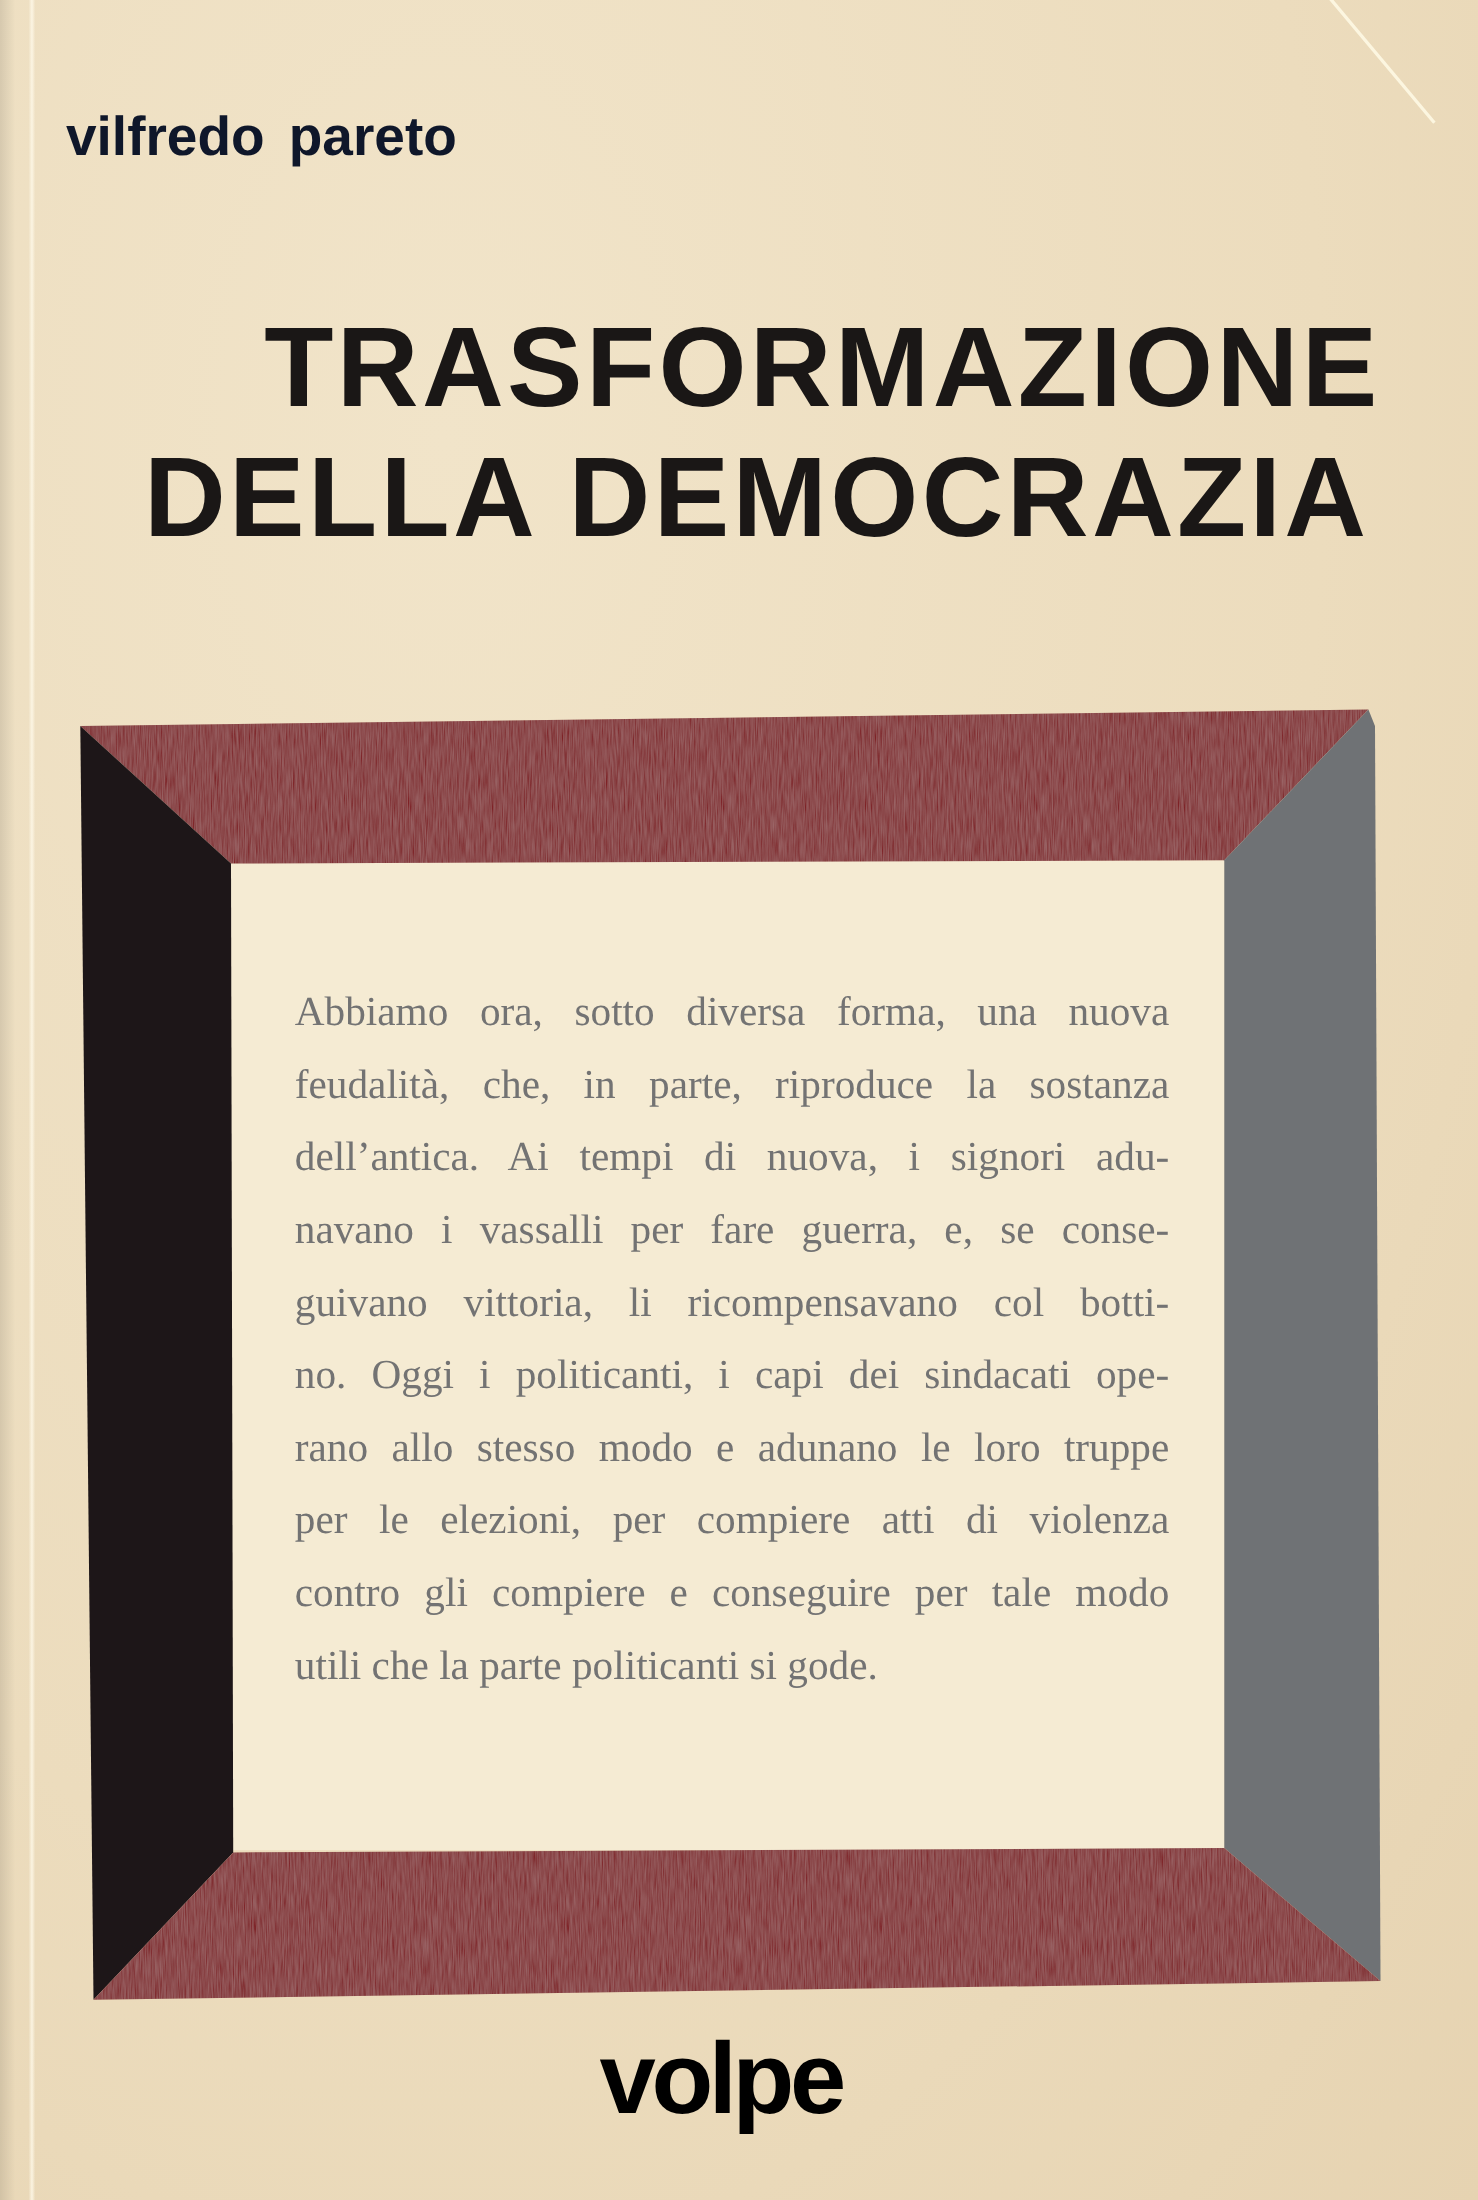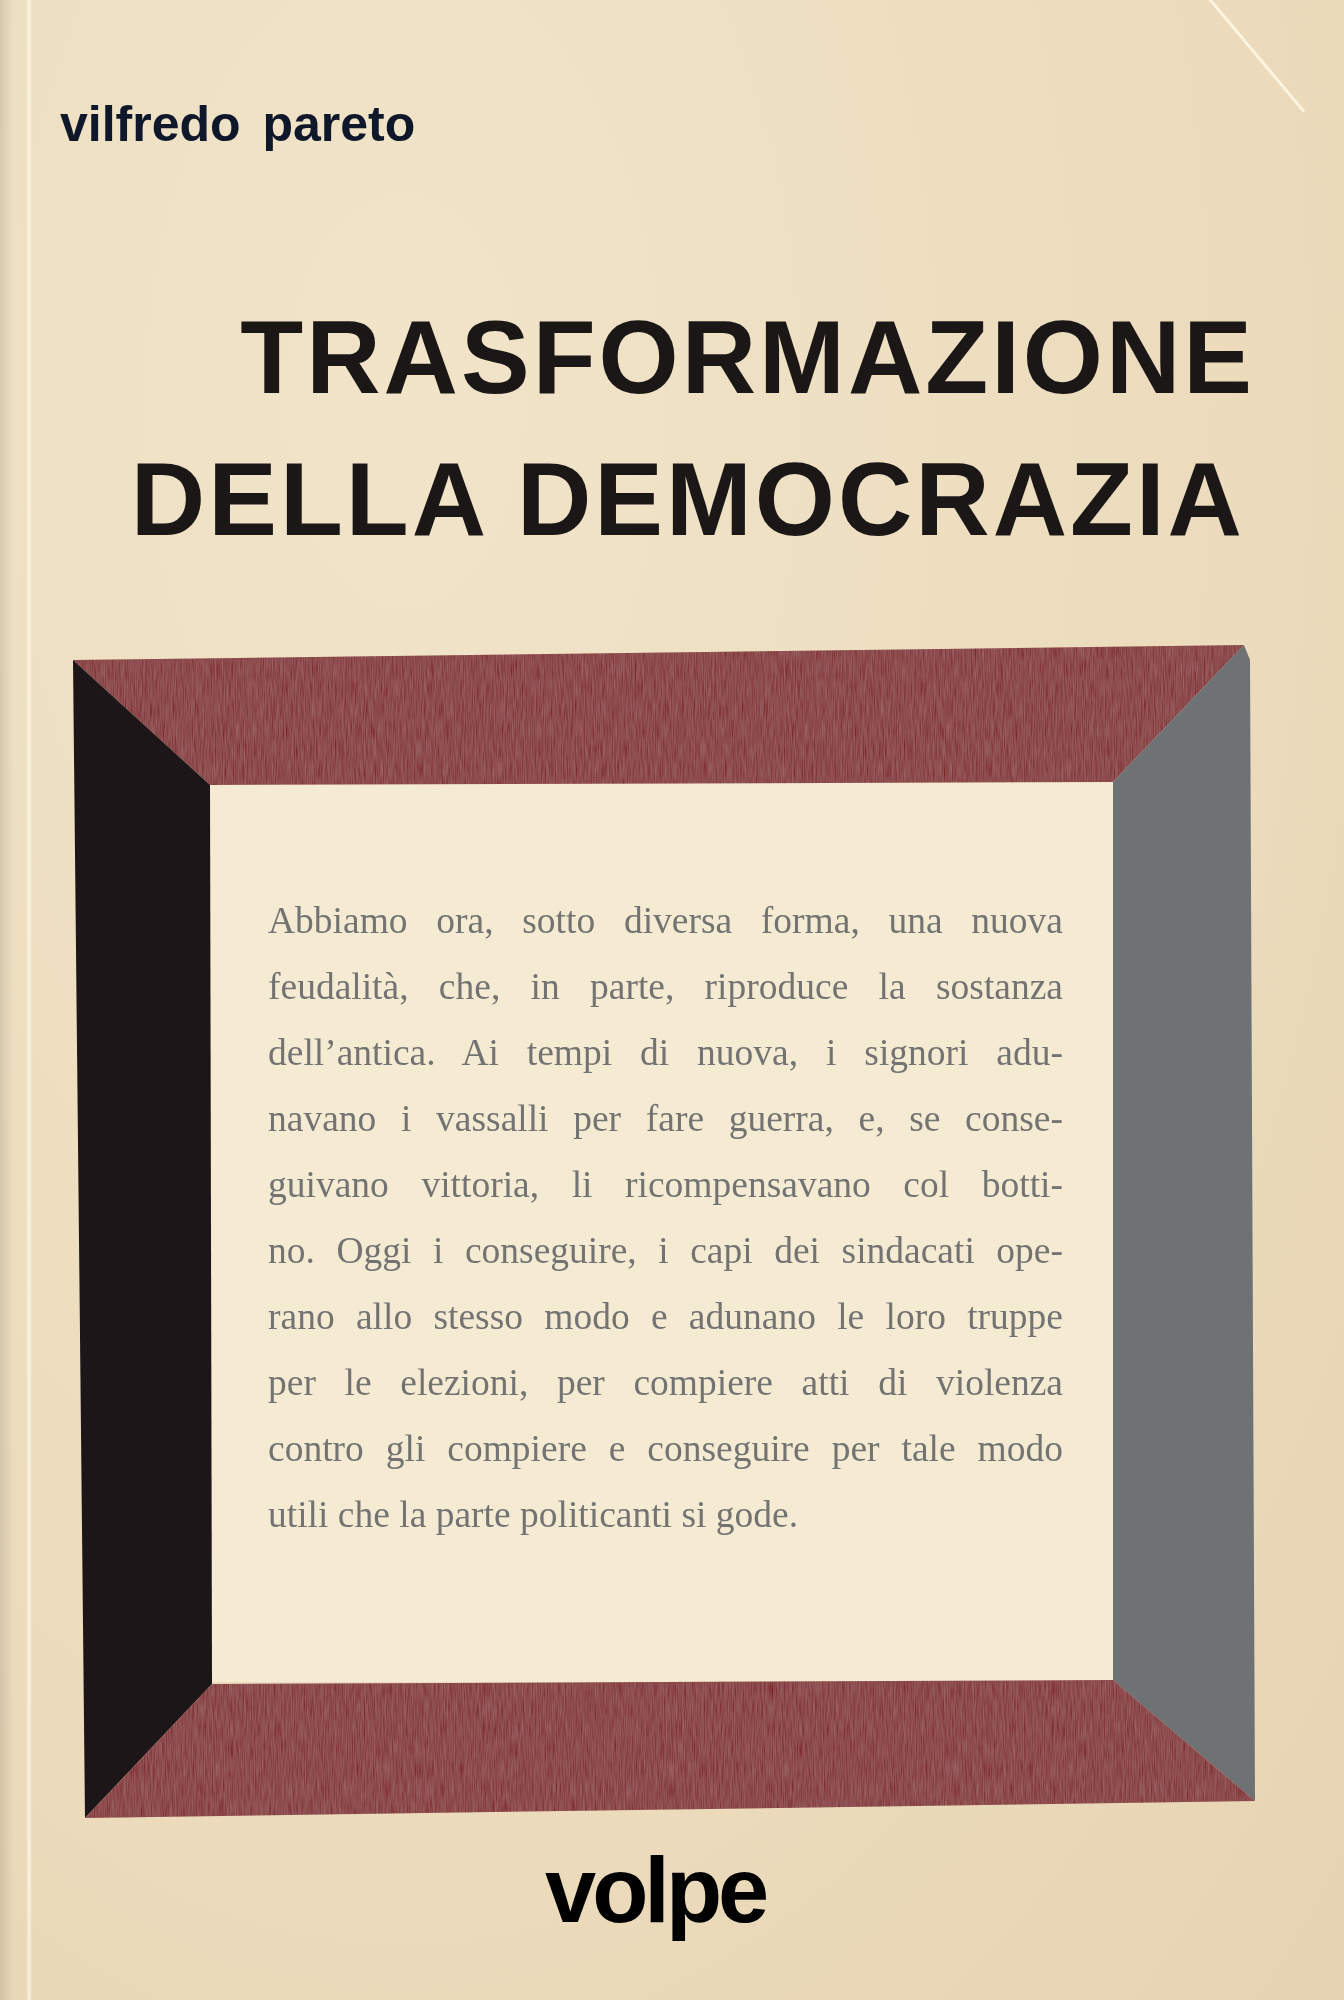--- a/index.html
+++ b/index.html
@@ -29,21 +29,21 @@
       font-family: "Liberation Sans", sans-serif; font-weight: bold;
       font-size: 50px; color: #0f172a; letter-spacing: 0px;
       word-spacing: 8px;
     }
     .title {
       position: absolute; left: 60px; top: 275px; width: 1200px;
       font-family: "Liberation Sans", sans-serif; font-weight: bold;
       font-size: 103px; line-height: 118px; color: #1a1716;
       text-align: right; letter-spacing: 3px;
     }
-    .title .line { display: block; white-space: nowrap; margin-top: 24px; }
+    .title .line { display: block; white-space: nowrap; }
     .title .line1 { padding-right: 5px; }
     .title .line2 { padding-right: 15px; text-align: right; }
     .frame-svg { position: absolute; left: 0; top: 0; }
     .inner-panel {
       position: absolute; left: 210px; top: 782px; width: 903px; height: 900px;
       background: #f5ebd3;
     }
     .quote {
       position: absolute; left: 268px; top: 888px; width: 795px;
       font-family: "Liberation Serif", serif; font-size: 37.5px;
@@ -95,20 +95,20 @@
 
   <polygon points="212,1684 1113,1680 1255,1801 85,1818" fill="#7a1116" filter="url(#grain)"></polygon>
 </svg>
 
 <div class="quote">
   <span class="qline">Abbiamo ora, sotto diversa forma, una nuova</span>
   <span class="qline">feudalità, che, in parte, riproduce la sostanza</span>
   <span class="qline">dell’antica. Ai tempi di nuova, i signori adu-</span>
   <span class="qline">navano i vassalli per fare guerra, e, se conse-</span>
   <span class="qline">guivano vittoria, li ricompensavano col botti-</span>
-  <span class="qline">no. Oggi i conseguire, i capi dei sindacati ope-</span>
+  <span class="qline">no. Oggi i politicanti, i capi dei sindacati ope-</span>
   <span class="qline">rano allo stesso modo e adunano le loro truppe</span>
   <span class="qline">per le elezioni, per compiere atti di violenza</span>
   <span class="qline">contro gli compiere e conseguire per tale modo</span>
   <span class="qline last">utili che la parte politicanti si gode.</span>
 </div>
 
 <div class="publisher">volpe</div>
 
 </body></html>

